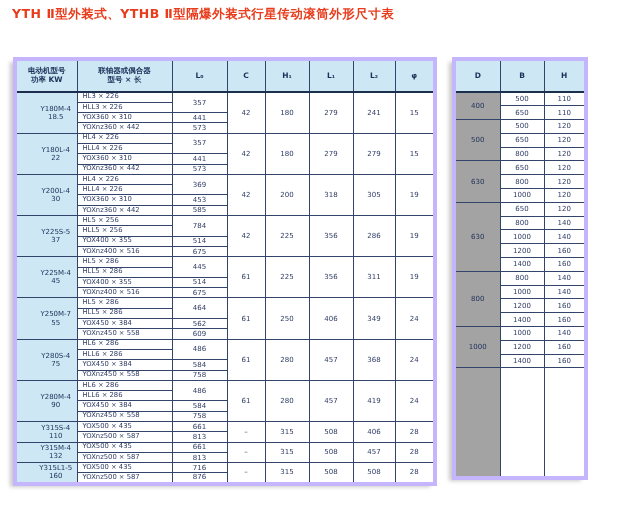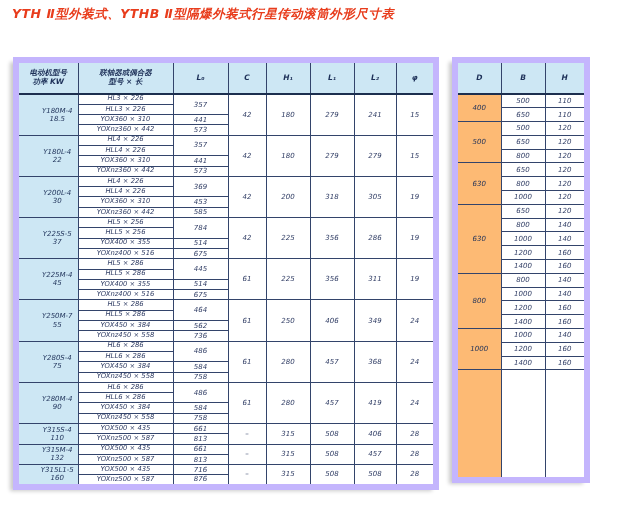--- a/index.html
+++ b/index.html
@@ -1,36 +1,36 @@
 <!DOCTYPE html>
 <html><head>
 <meta charset="utf-8">
 <style>
   html,body{margin:0;padding:0;background:#ffffff;}
   .page{position:relative;width:623px;height:527px;background:#ffffff;overflow:hidden;
-        font-family:"DejaVu Sans",sans-serif;color:#2e3b63;font-style:italic;}
+        font-family:"DejaVu Sans",sans-serif;color:#2e3b63;}
   .title{position:absolute;left:12px;top:6px;font-size:12.5px;font-weight:bold;color:#e83c1c;
          letter-spacing:0.5px;white-space:nowrap;}
   .subtitle{position:absolute;left:12px;top:23px;font-size:9.5px;color:#f08268;white-space:nowrap;}
   table{border-collapse:collapse;table-layout:fixed;background:#ffffff;
         box-shadow:-5px 3px 4px -2px #c9c9c9;}
   .main-table{position:absolute;left:13px;top:57px;width:420px;}
   .right-table{position:absolute;left:452px;top:57px;width:132px;}
   th,td{border:1px solid #33446b;padding:0;margin:0;text-align:center;vertical-align:middle;
         font-size:7px;line-height:1.15;color:#2e3b63;overflow:hidden;white-space:nowrap;}
   thead th{background:#cde7f4;height:30px;font-size:7.5px;font-weight:bold;color:#1d3058;
            border-bottom:2px solid #1d2f4f;}
-  .main-table, .right-table{border:6px solid #c4b5fd;}
+  .main-table, .right-table{border:4px solid #c4b5fd;}
   tbody.grp > tr:first-child > td{border-top:1.6px solid #24355c;}
   td.model-cell{background:#cde7f4;font-size:7px;color:#1d3058;padding-left:18px;}
-  td.coupling-cell{text-align:center;font-size:6.8px;}
+  td.coupling-cell{text-align:left;padding-left:5px;font-size:6.8px;}
   .main-table tbody tr{height:10.3px;}
   .right-table tbody tr{height:13.8px;}
   .right-table tbody.empty-grp tr{height:110px;}
-  td.d-cell{background:#fdba74;color:#1d3058;}
+  td.d-cell{background:#a3a3a3;color:#1d3058;}
   .note{position:absolute;left:13px;top:497px;font-size:9px;color:#24335a;white-space:nowrap;}
 </style>
 </head>
 <body>
 
 <div class="page">
 
   <div class="title">YTH Ⅱ型外装式、YTHB Ⅱ型隔爆外装式行星传动滚筒外形尺寸表</div>
 
   <table class="main-table">
@@ -208,21 +208,21 @@
         </tr>
         <tr>
           <td class="coupling-cell">HLL5 × 286</td>
         </tr>
         <tr>
           <td class="coupling-cell">YOX450 × 384</td>
           <td>562</td>
         </tr>
         <tr>
           <td class="coupling-cell">YOXnz450 × 558</td>
-          <td>736</td>
+          <td>609</td>
         </tr>
       </tbody>
       <tbody class="grp">
         <tr>
           <td class="model-cell" rowspan="4">
             <div>Y280S-4</div>
             <div>75</div>
           </td>
           <td class="coupling-cell">HL6 × 286</td>
           <td rowspan="2">486</td>

